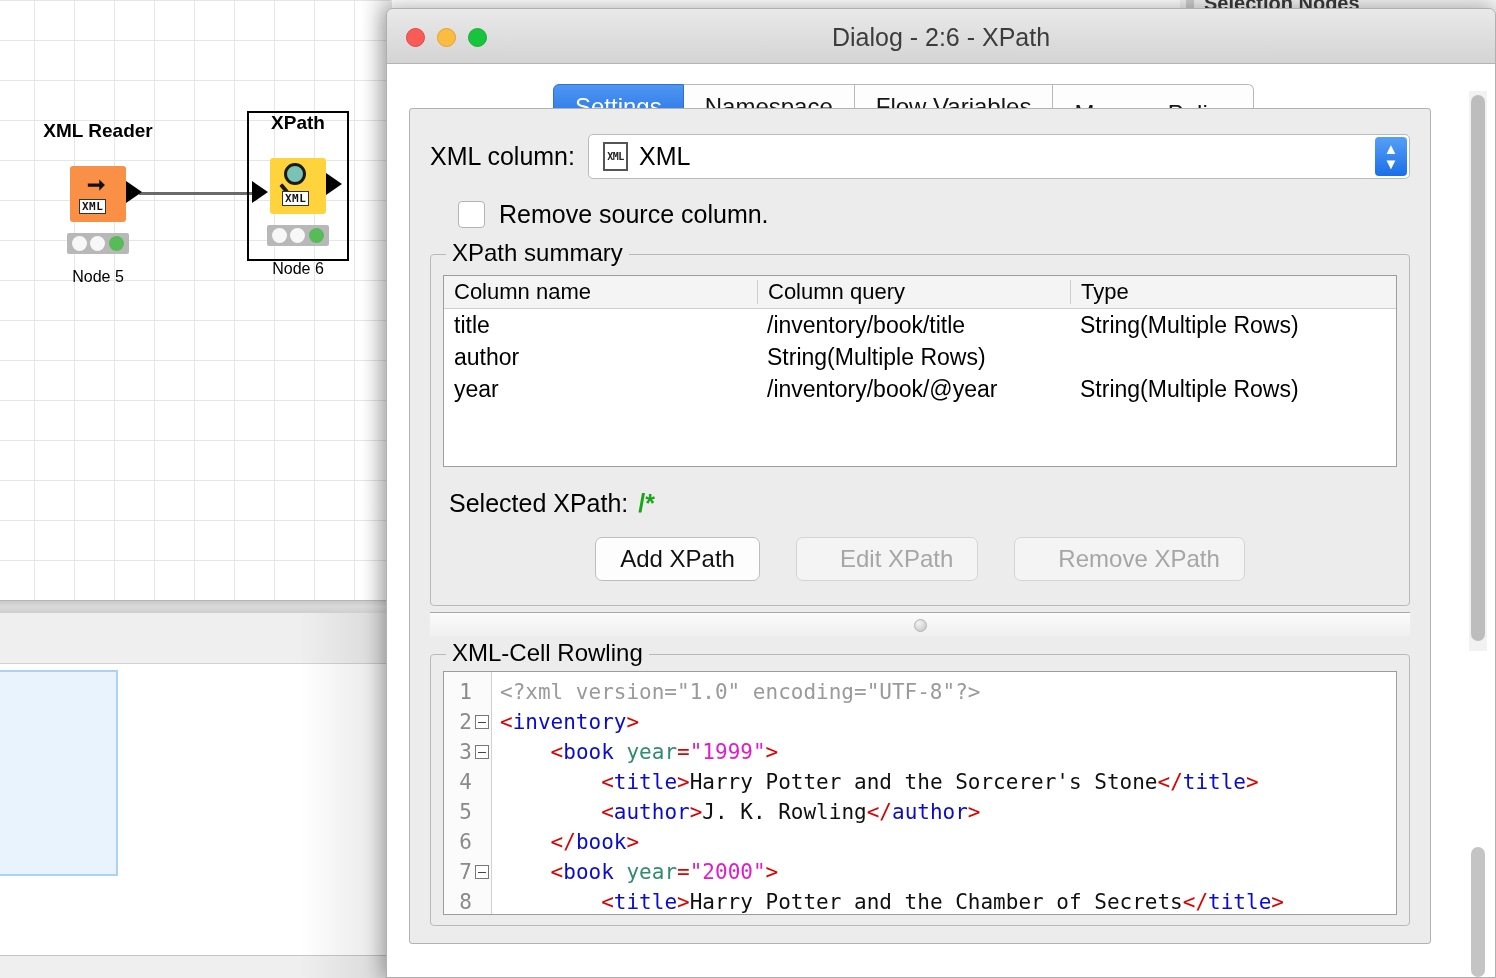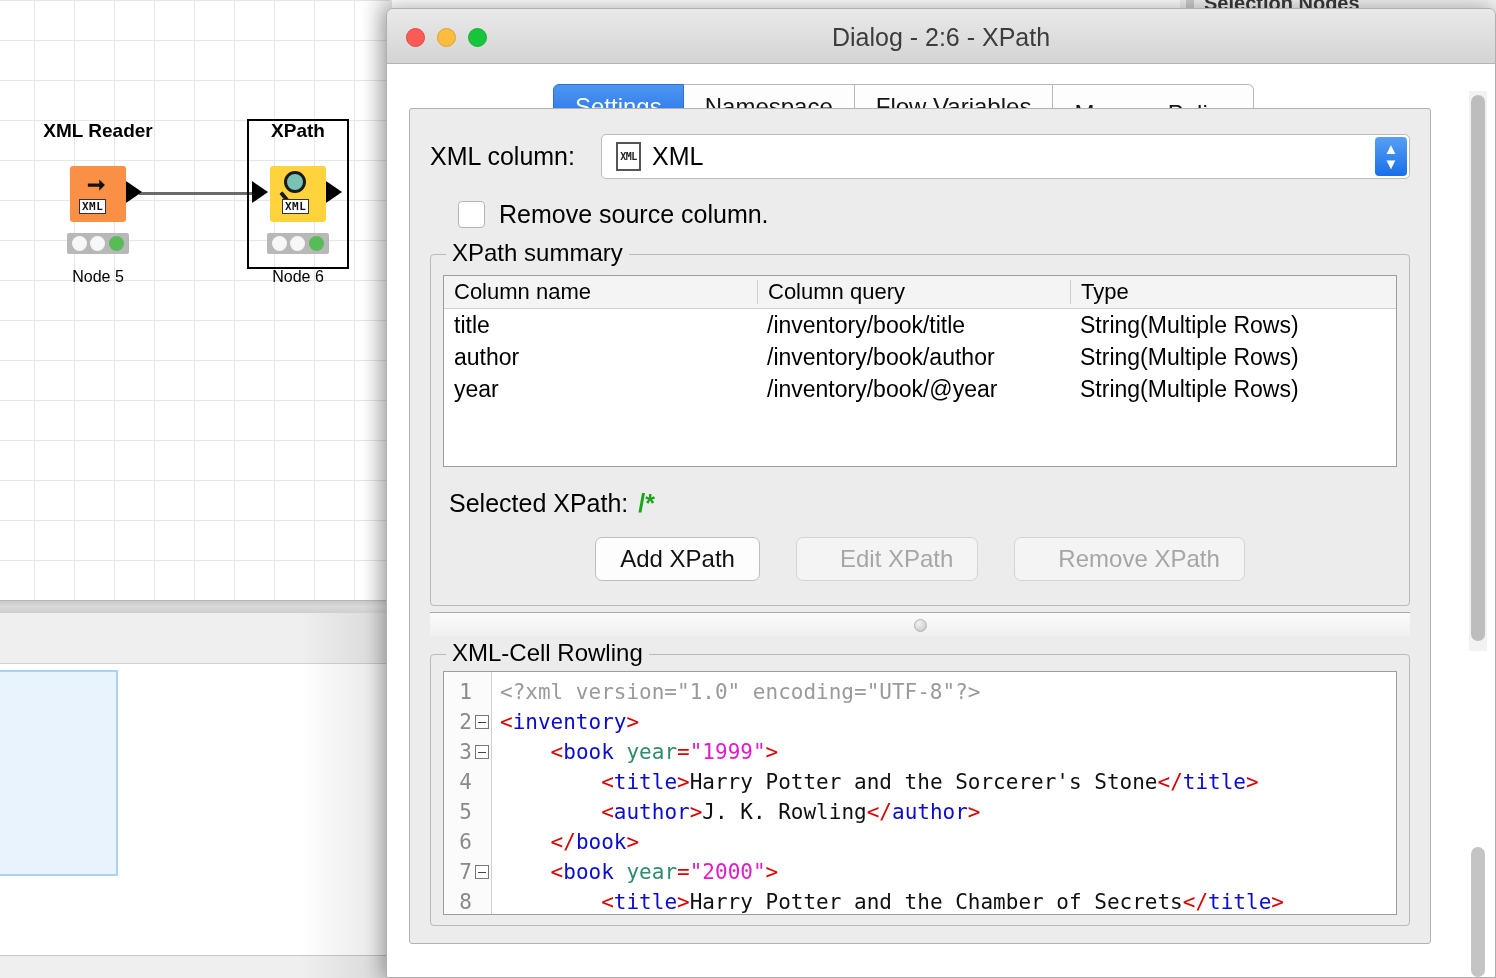--- a/index.html
+++ b/index.html
@@ -192,21 +192,21 @@
     margin-top: -23px;
     width: 1022px; height: 836px;
     background: #ececec;
     border: 1px solid #b2b2b2;
     border-radius: 3px;
     padding: 24px 20px 0 20px;
   }
 
   
   #xmlcol-row { display: flex; align-items: center; height: 46px; }
-  #xmlcol-label { font-size: 25px; color: #000; margin-right: 26px; white-space: nowrap; }
+  #xmlcol-label { font-size: 25px; color: #000; margin-right: 13px; white-space: nowrap; }
   #xmlcol-combo {
     position: relative; flex: 1; height: 45px; background: #fff;
     border: 1px solid #b9bbbd; border-radius: 5px;
     display: flex; align-items: center; padding-left: 14px;
   }
   #xmlcol-icon {
     width: 25px; height: 29px; border: 2px solid #555; background: #fff;
     display: flex; align-items: center; justify-content: center;
     font-family: "DejaVu Sans Mono", monospace; font-size: 10px;
     font-weight: bold; color: #222; letter-spacing: -0.5px; margin-right: 11px;
@@ -365,21 +365,21 @@
         </div>
         <div class="node-ports-right" style="left:98px; top:61px;"></div>
         <div class="node-status" style="left:39px; top:113px;">
           <span class="lamp"></span>
           <span class="lamp"></span>
           <span class="lamp green"></span>
         </div>
         <div class="node-label" style="top:148px;">Node 5</div>
       </div>
 
-      <div class="wf-node" style="left:228px; top:120px; width:140px; height:180px;">
+      <div class="wf-node" style="left:228px; top:112px; width:140px; height:180px;">
         <div class="node-selected-frame" style="left:19px; top:-1px; width:102px; height:150px;"></div>
         <div class="node-title">XPath</div>
         <div class="node-icon xpath" style="left:42px; top:46px;">
           <div class="magnifier-ring" style="left:14px; top:5px;"></div>
           <div class="magnifier-handle" style="left:13px; top:25px;"></div>
           <div class="xmltag" style="left:12px; top:33px;">XML</div>
         </div>
         <div class="node-ports-right" style="left:98px; top:61px;"></div>
         <div class="node-status" style="left:39px; top:113px;">
           <span class="lamp"></span>
@@ -458,21 +458,20 @@
               <div class="c-type">Type</div>
             </div>
 
             <div class="sum-row">
               <div class="c-name">title</div>
               <div class="c-query">/inventory/book/title</div>
               <div class="c-type">String(Multiple Rows)</div>
             </div>
             <div class="sum-row">
               <div class="c-name">author</div>
-              <div class="c-query">/inventory/book/author</div>
               <div class="c-type">String(Multiple Rows)</div>
             </div>
             <div class="sum-row">
               <div class="c-name">year</div>
               <div class="c-query">/inventory/book/@year</div>
               <div class="c-type">String(Multiple Rows)</div>
             </div>
           </div>
 
           <div id="selected-xpath-row">

